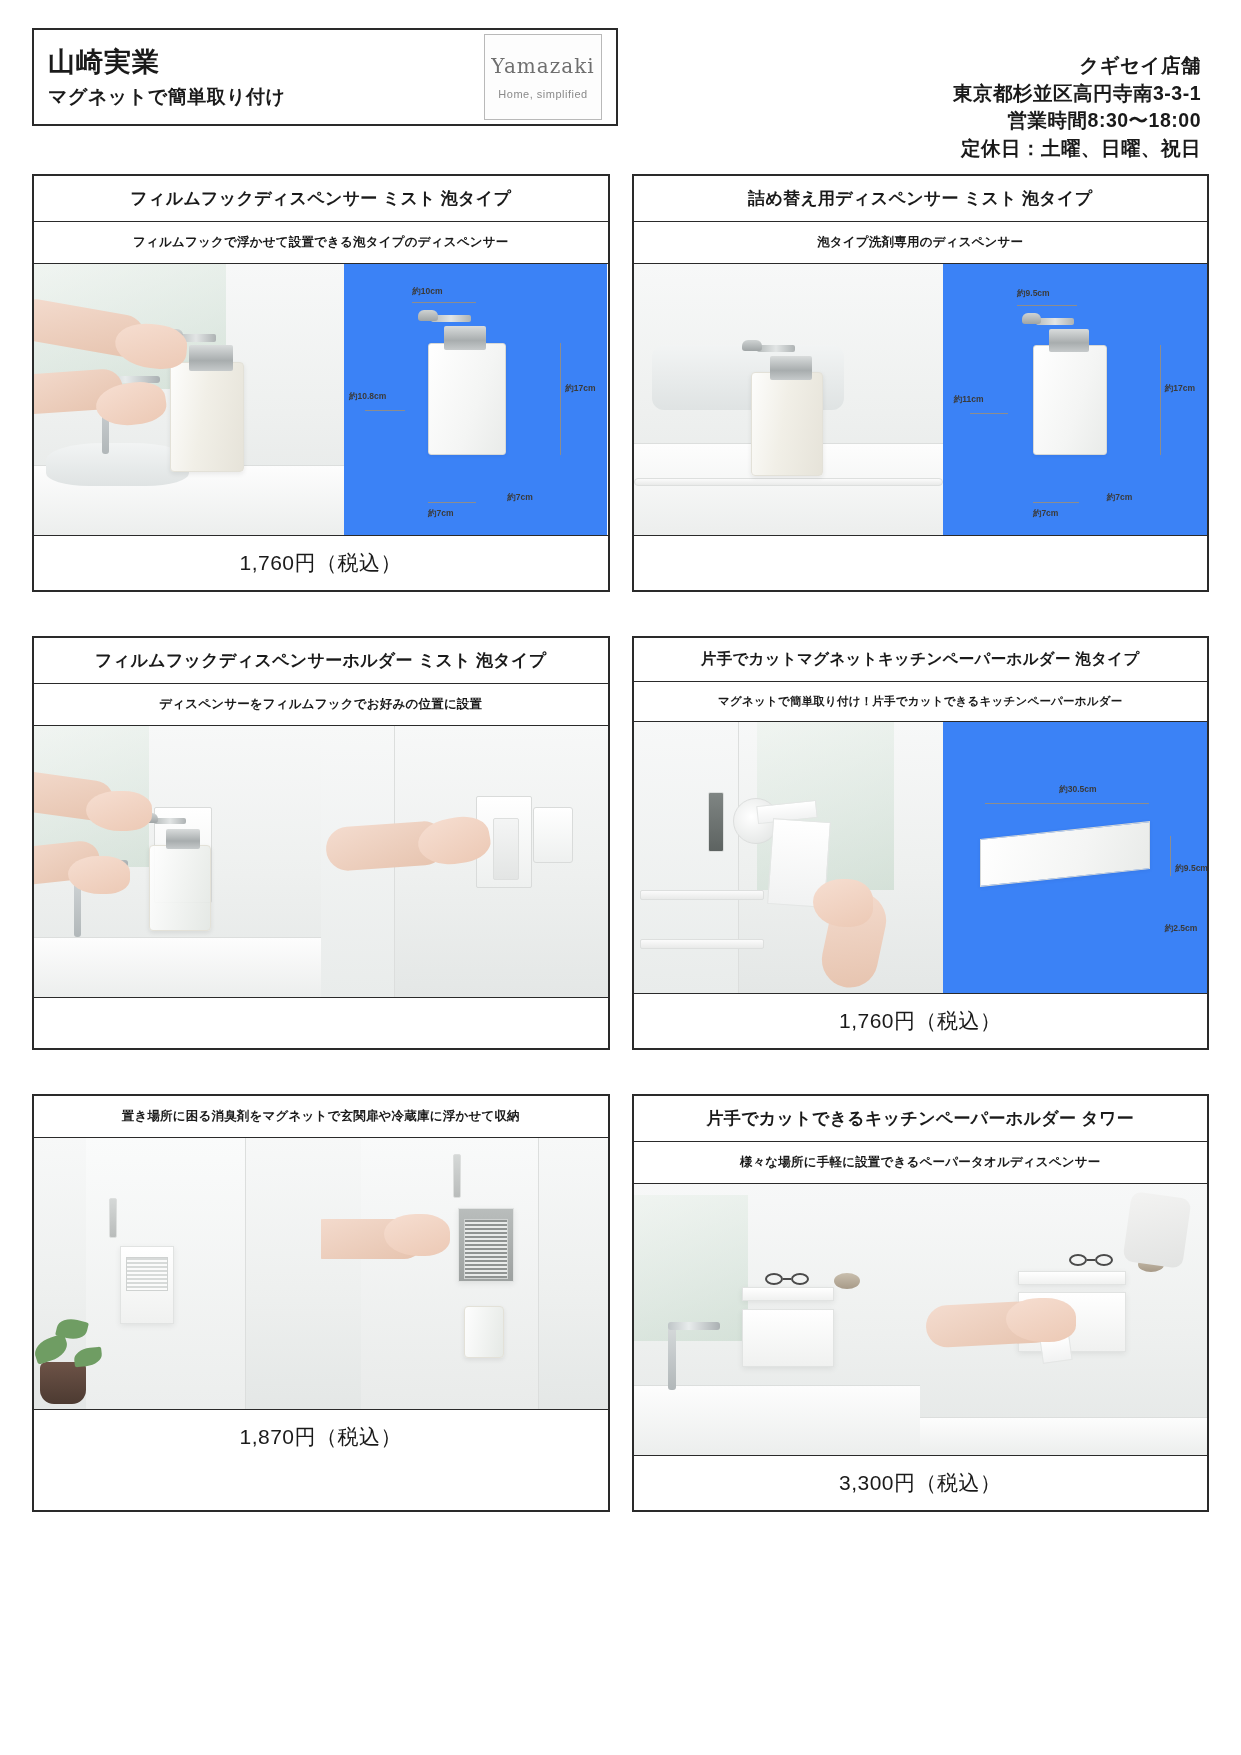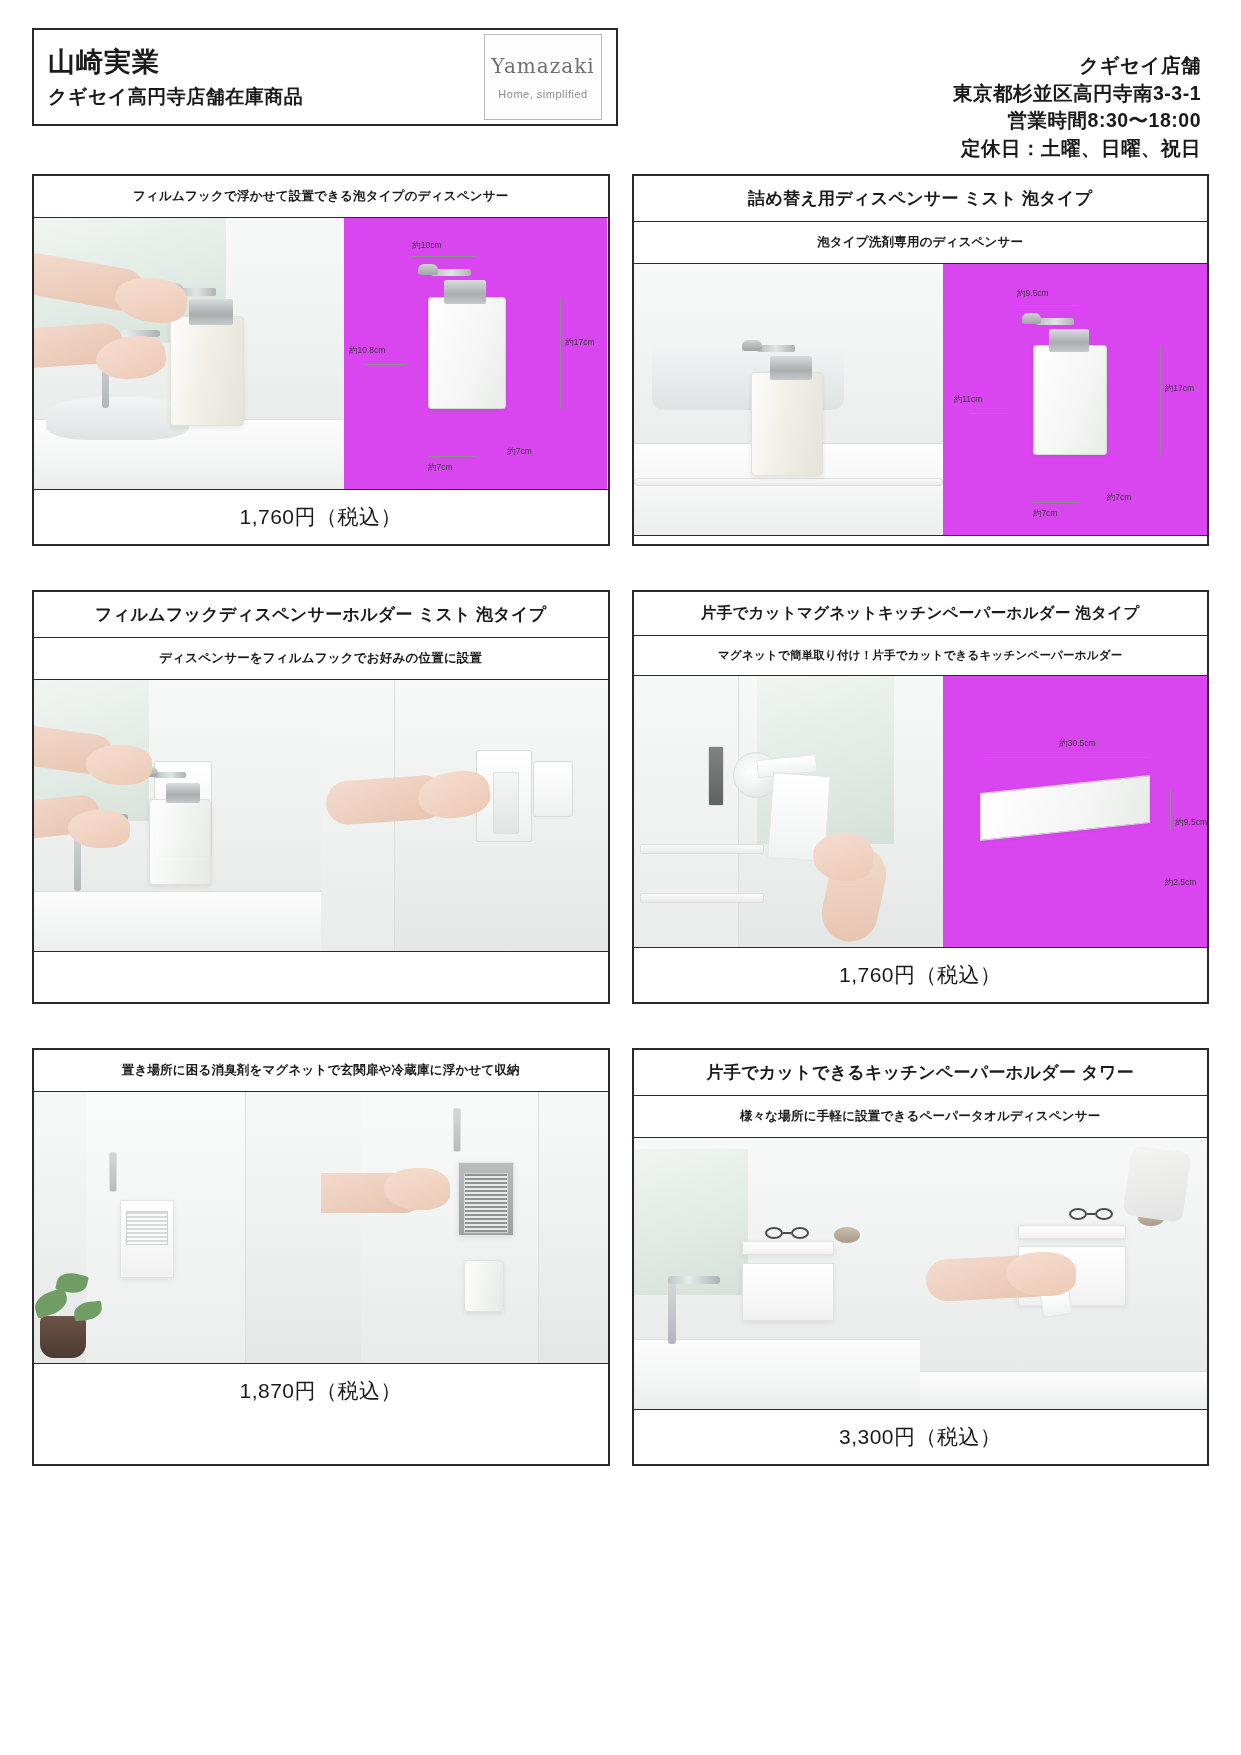--- a/index.html
+++ b/index.html
@@ -218,21 +218,22 @@
   }
   .sleeve {
     position: absolute;
     background: linear-gradient(160deg,#f3f3f2,#e2e3e2);
     border-radius: 10px;
   }
 
   
   .diagram {
     position: absolute; inset: 0;
-    background: #d946ef;
+    background: #3b82f6;
+    font-weight: bold;
   }
   .dim-label {
     position: absolute;
     font-size: 8.5px;
     color: #3a3a3a;
     white-space: nowrap;
     font-family: "Liberation Sans", sans-serif;
   }
   .dim-line {
     position: absolute;
@@ -311,38 +312,39 @@
 </style>
 </head>
 <body>
 
 <div class="page">
 
   <div class="header">
     <div class="header-left">
       <div class="shop-titles">
         <div class="company-name">山崎実業</div>
-        <div class="store-sub">クギセイ高円寺店舗在庫商品</div>
+        <div class="store-sub">マグネットで簡単取り付け</div>
       </div>
       <div class="logo-box">
         <div class="logo-word">Yamazaki</div>
         <div class="logo-tag">Home, simplified</div>
       </div>
     </div>
     <div class="header-right">
       <div>クギセイ店舗</div>
       <div>東京都杉並区高円寺南3-3-1</div>
       <div>営業時間8:30〜18:00</div>
       <div>定休日：土曜、日曜、祝日</div>
     </div>
   </div>
 
   <div class="grid">
 
     <div class="card">
+      <div class="card-title">フィルムフックディスペンサー ミスト 泡タイプ</div>
       <div class="card-desc">フィルムフックで浮かせて設置できる泡タイプのディスペンサー</div>
       <div class="card-media">
 
         <div class="pane h55">
           <div class="scene">
             <div class="bg-wall"></div>
             <div class="bg-window" style="left:0;top:0;width:62%;height:46%;opacity:.5"></div>
             <div class="counter" style="left:0;bottom:0;width:100%;height:26%"></div>
             <div class="sink-rim" style="left:4%;bottom:18%;width:46%;height:16%"></div>
             <div class="faucet-arm" style="left:22%;bottom:30%;width:7px;height:70px"></div>

